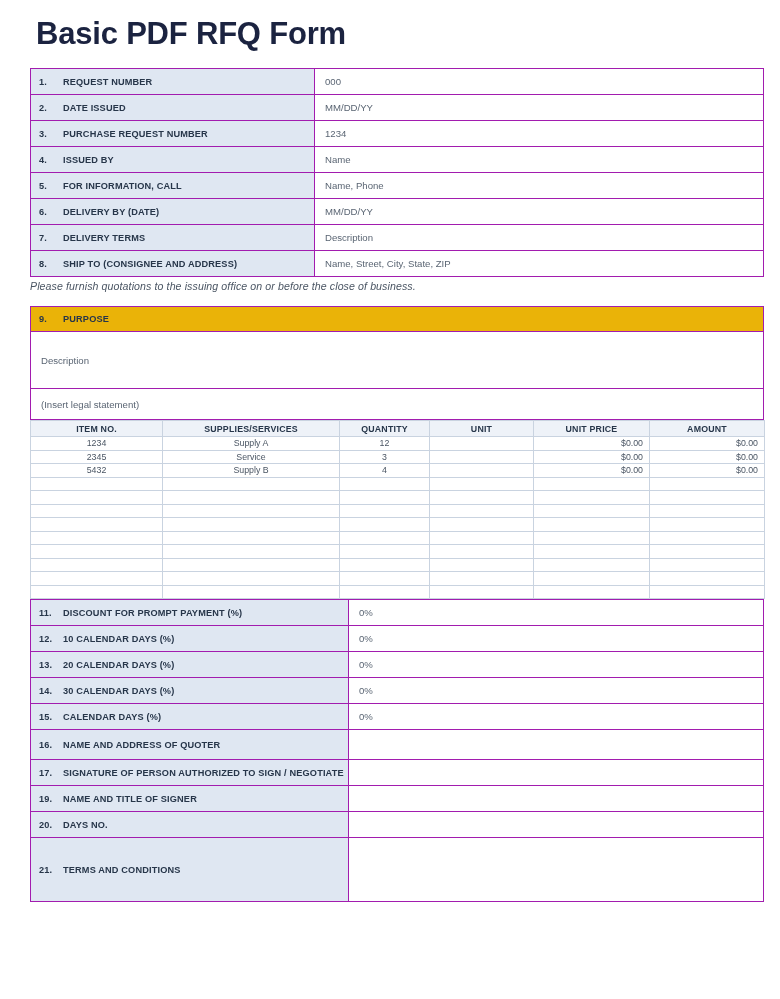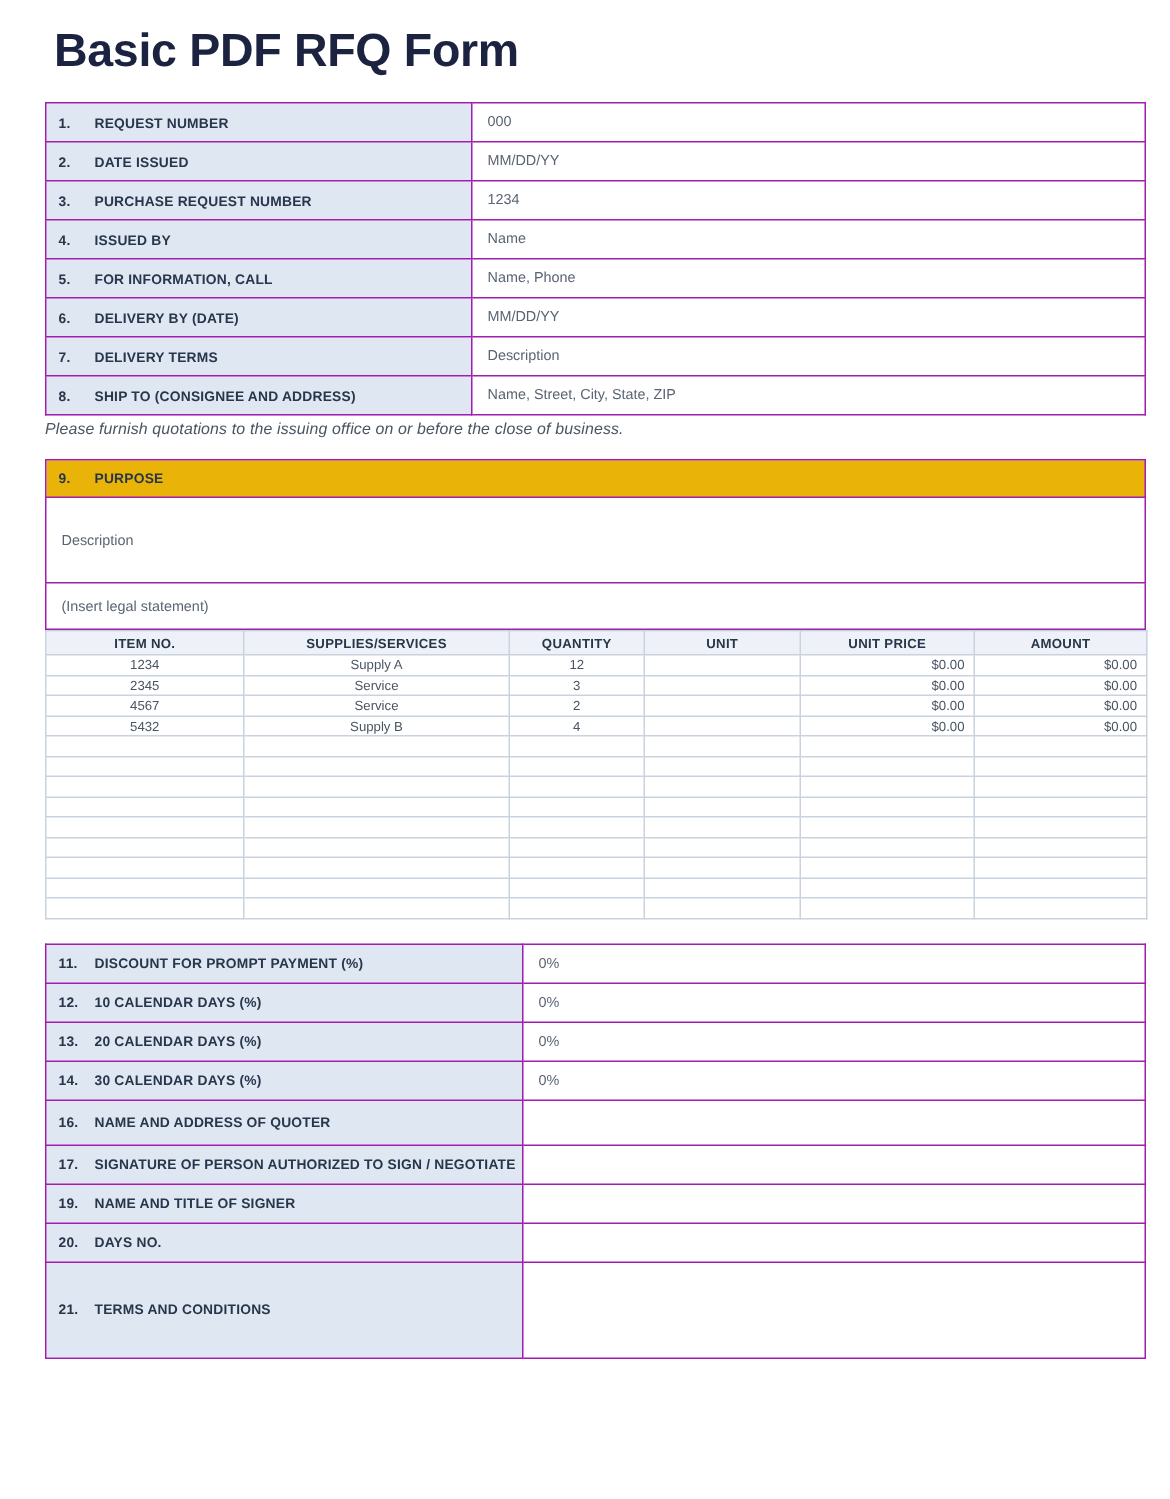--- a/index.html
+++ b/index.html
@@ -122,21 +122,21 @@
   table.sched td {
     height: 12.5px;
     font-size: 8.8px;
     color: #4a5563;
     text-align: center;
     background: #fff;
   }
   table.sched td.right { text-align: right; padding-right: 6px !important; }
 
   
-  .t3 { margin-top: 16px; }
+  .t3 { margin-top: 0; }
   .t3 .lbl { width: 309px; }
   .t3 .lbl.wide { width: 401px; }
   .r-tall { height: 63px !important; vertical-align: middle; }
   .r-mid  { height: 29px !important; }
 
   .lbl.vmid { vertical-align: middle; }
 </style>
 </head>
 <body>
 
@@ -230,28 +230,20 @@
         </tr>
         <tr>
           <td>2345</td>
           <td>Service</td>
           <td>3</td>
           <td></td>
           <td class="right">$0.00</td>
           <td class="right">$0.00</td>
         </tr>
         <tr>
-          <td>4567</td>
-          <td>Service</td>
-          <td>2</td>
-          <td></td>
-          <td class="right">$0.00</td>
-          <td class="right">$0.00</td>
-        </tr>
-        <tr>
           <td>5432</td>
           <td>Supply B</td>
           <td>4</td>
           <td></td>
           <td class="right">$0.00</td>
           <td class="right">$0.00</td>
         </tr>
         <tr>
           <td>&nbsp;</td>
           <td>&nbsp;</td>
@@ -339,20 +331,24 @@
         </tr>
         <tr>
           <td class="lbl vmid"><span class="num">13.</span><span>20 CALENDAR DAYS (%)</span></td>
           <td class="val">0%</td>
         </tr>
         <tr>
           <td class="lbl vmid"><span class="num">14.</span><span>30 CALENDAR DAYS (%)</span></td>
           <td class="val">0%</td>
         </tr>
         <tr>
+          <td class="lbl vmid"><span class="num">15.</span><span>CALENDAR DAYS (%)</span></td>
+          <td class="val">0%</td>
+        </tr>
+        <tr>
           <td class="lbl vmid r-mid"><span class="num">16.</span><span>NAME AND ADDRESS OF QUOTER</span></td>
           <td class="val r-mid"></td>
         </tr>
         <tr>
           <td class="lbl vmid wide"><span class="num">17.</span><span>SIGNATURE OF PERSON AUTHORIZED TO SIGN / NEGOTIATE</span></td>
           <td class="val"></td>
         </tr>
         <tr>
           <td class="lbl vmid"><span class="num">19.</span><span>NAME AND TITLE OF SIGNER</span></td>
           <td class="val"></td>

